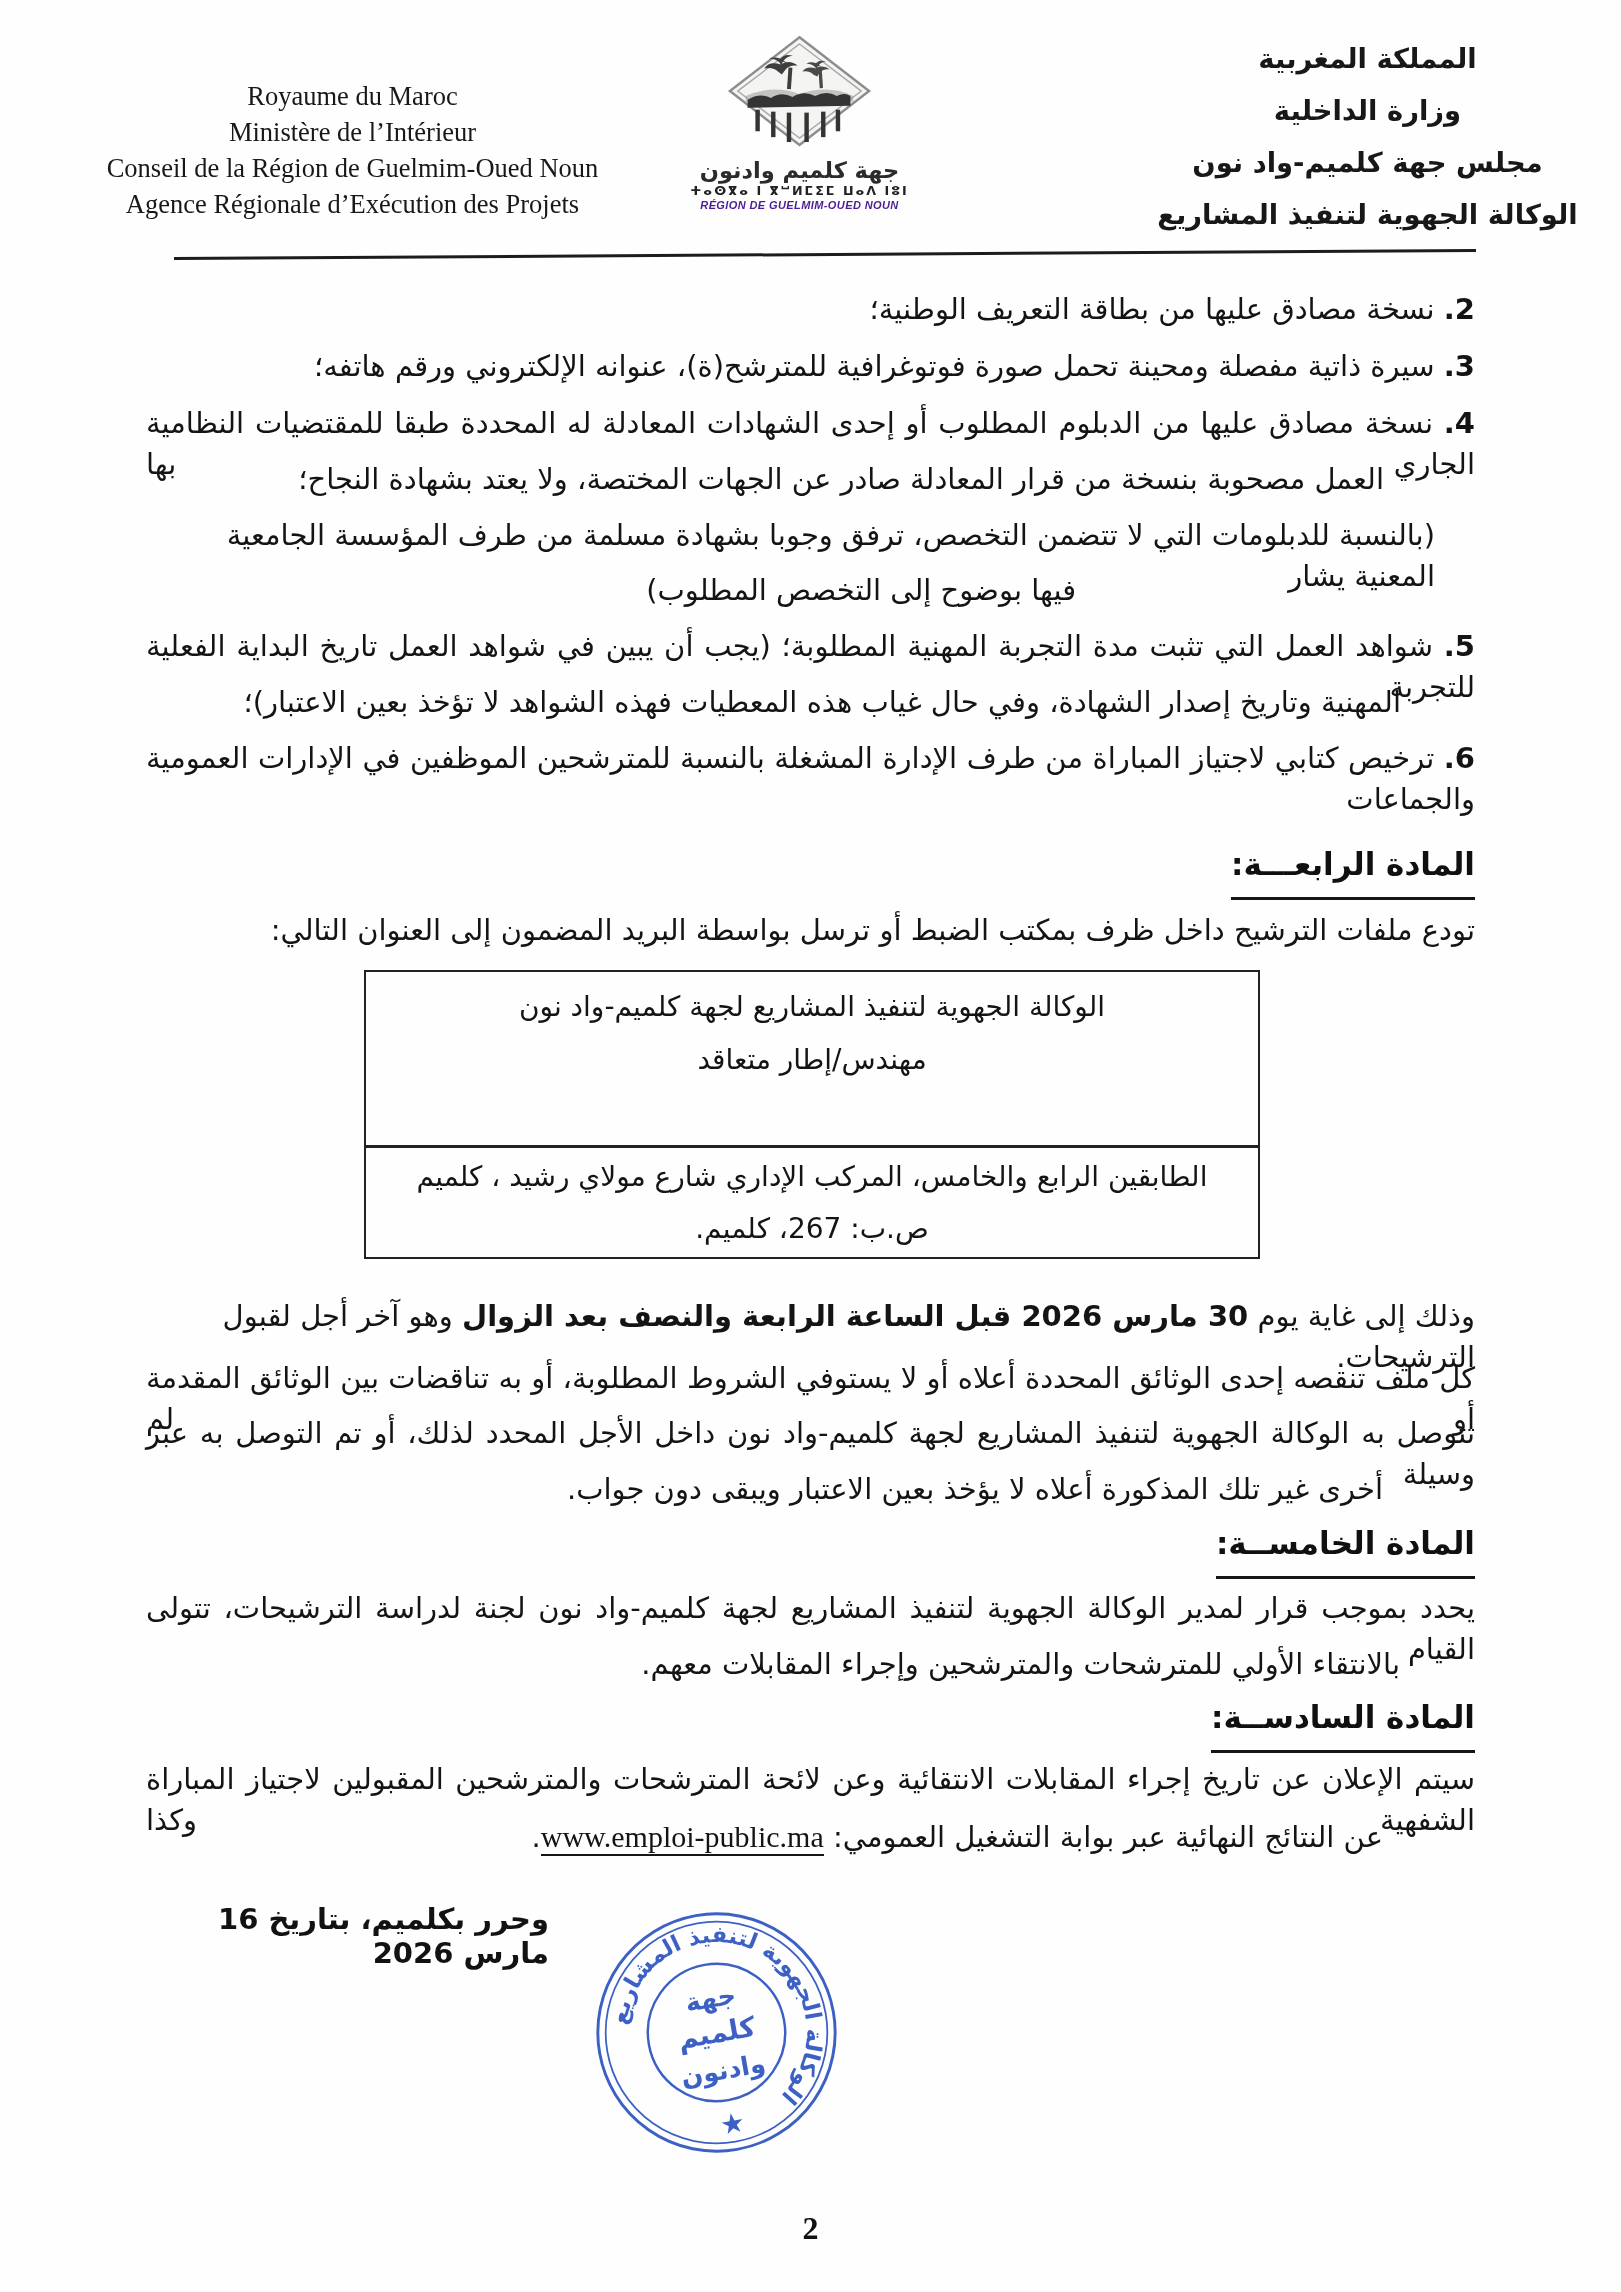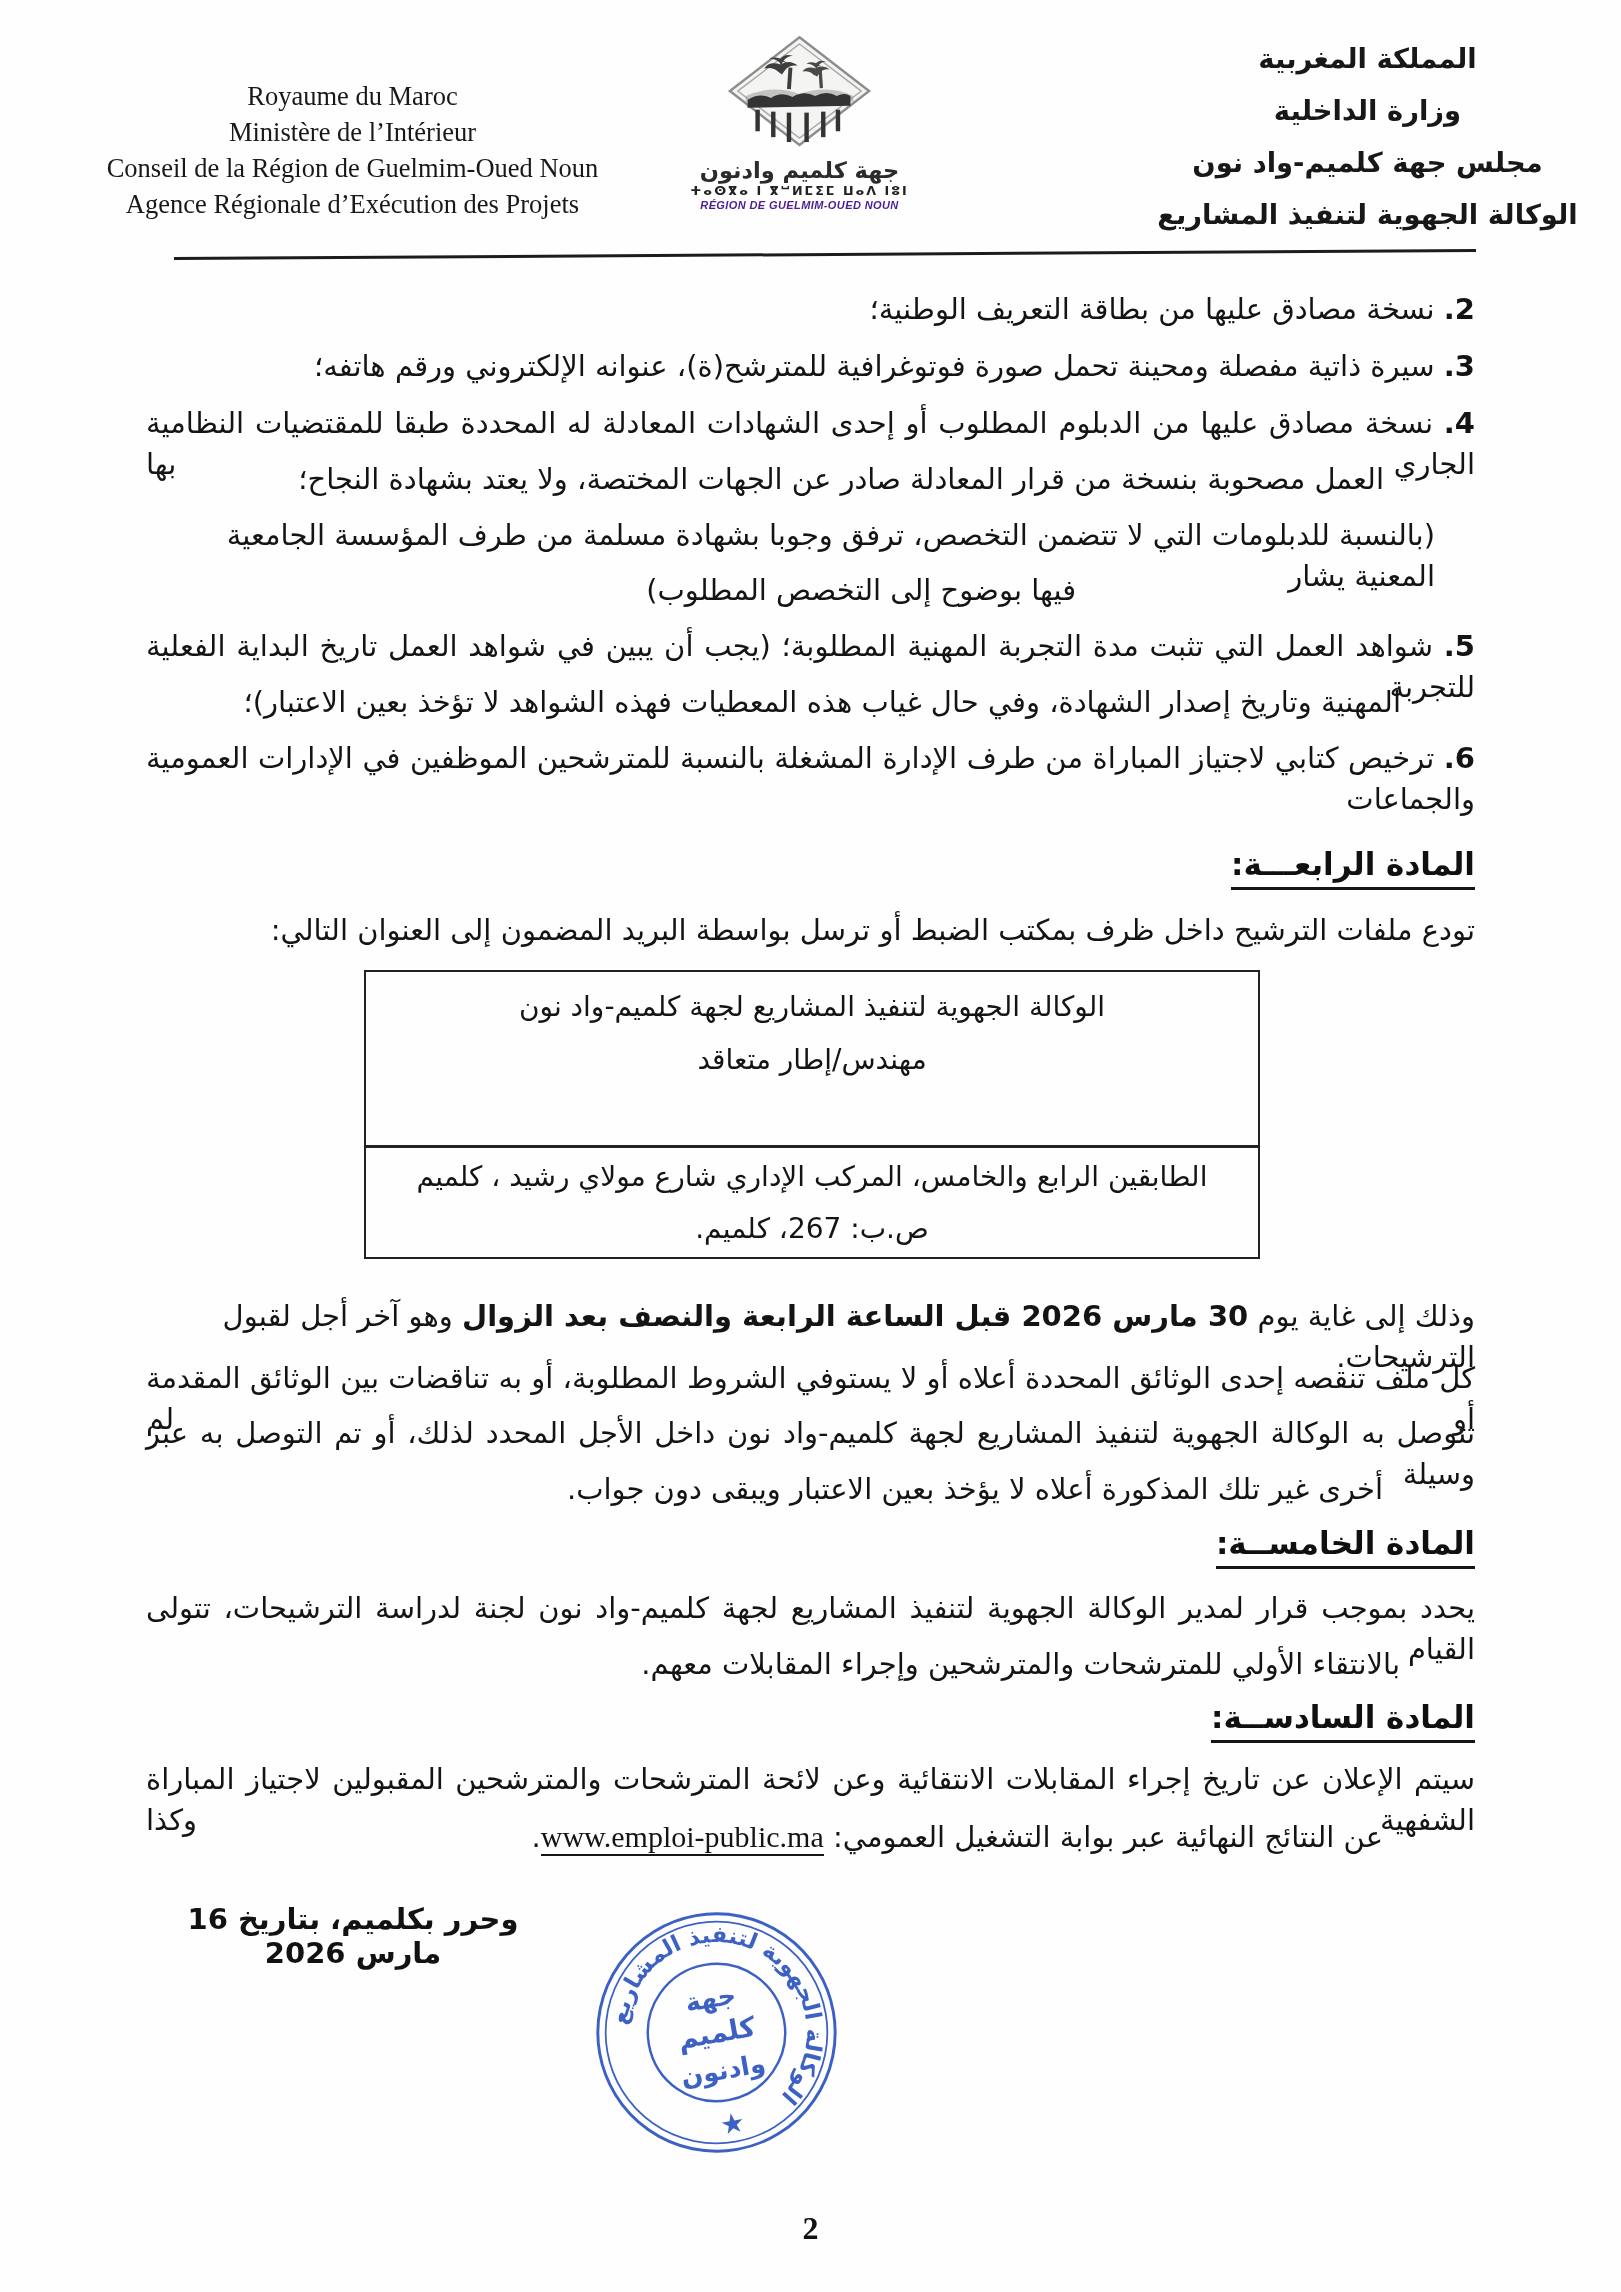--- a/index.html
+++ b/index.html
@@ -27,33 +27,33 @@
   .ln{
     position:absolute;right:146px;width:1329px;direction:rtl;
     font-size:29px;line-height:41px;color:#141414;
   }
   .rgt{text-align:right;}
   .jst{text-align:justify;text-align-last:justify;}
   .num{font-weight:bold;}
   .heading{
     position:absolute;right:146px;direction:rtl;font-size:31px;font-weight:bold;color:#101010;
   }
-  .heading span{border-bottom:3.9px solid #151515;padding-bottom:5px;}
+  .heading span{border-bottom:3.9px solid #151515;padding-bottom:15px;}
   .b{font-weight:bold;}
   .link{font-weight:normal;border-bottom:2.9px solid #151515;padding-bottom:1px;font-family:"Liberation Serif",serif;font-size:30px;}
   
   .addr-box{
     position:absolute;left:364px;top:970px;width:896px;height:289px;
     border:2.5px solid #222;box-sizing:border-box;
   }
   .addr-divider{position:absolute;left:0;top:173px;width:100%;height:2.5px;background:#222;}
   .box-ln{position:absolute;left:0;width:100%;text-align:center;direction:rtl;font-size:28px;color:#141414;}
   
   .date-line{
-    position:absolute;left:157px;top:1902px;width:392px;direction:rtl;text-align:center;
+    position:absolute;left:157px;top:1902px;width:392px;direction:rtl;text-align:right;
     font-size:29px;font-weight:bold;color:#121212;
   }
   .stamp{position:absolute;left:589px;top:1905px;width:255px;height:255px;transform:rotate(-10deg);opacity:.93;}
   .pagenum{
     position:absolute;left:0;top:2210px;width:1621px;text-align:center;
     font-family:"Liberation Serif",serif;font-size:32px;font-weight:bold;color:#111;
   }
 </style>
 </head>
 <body>

